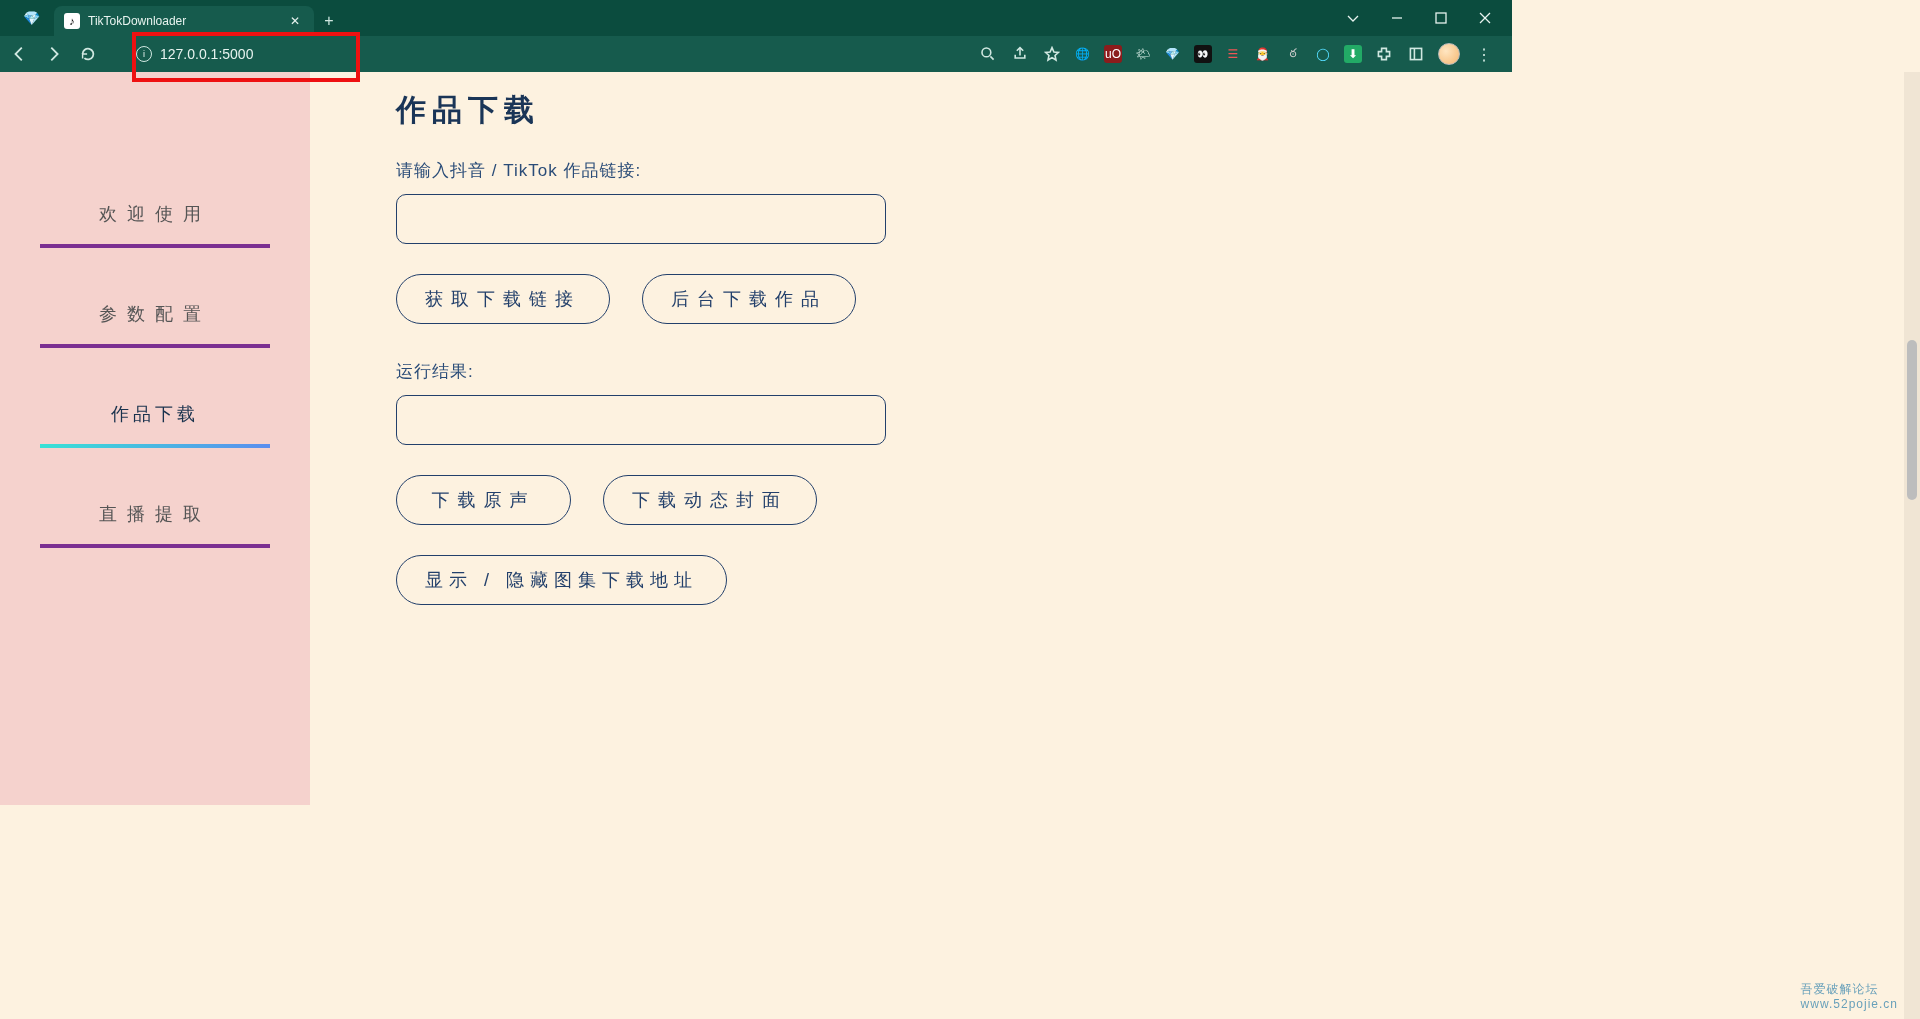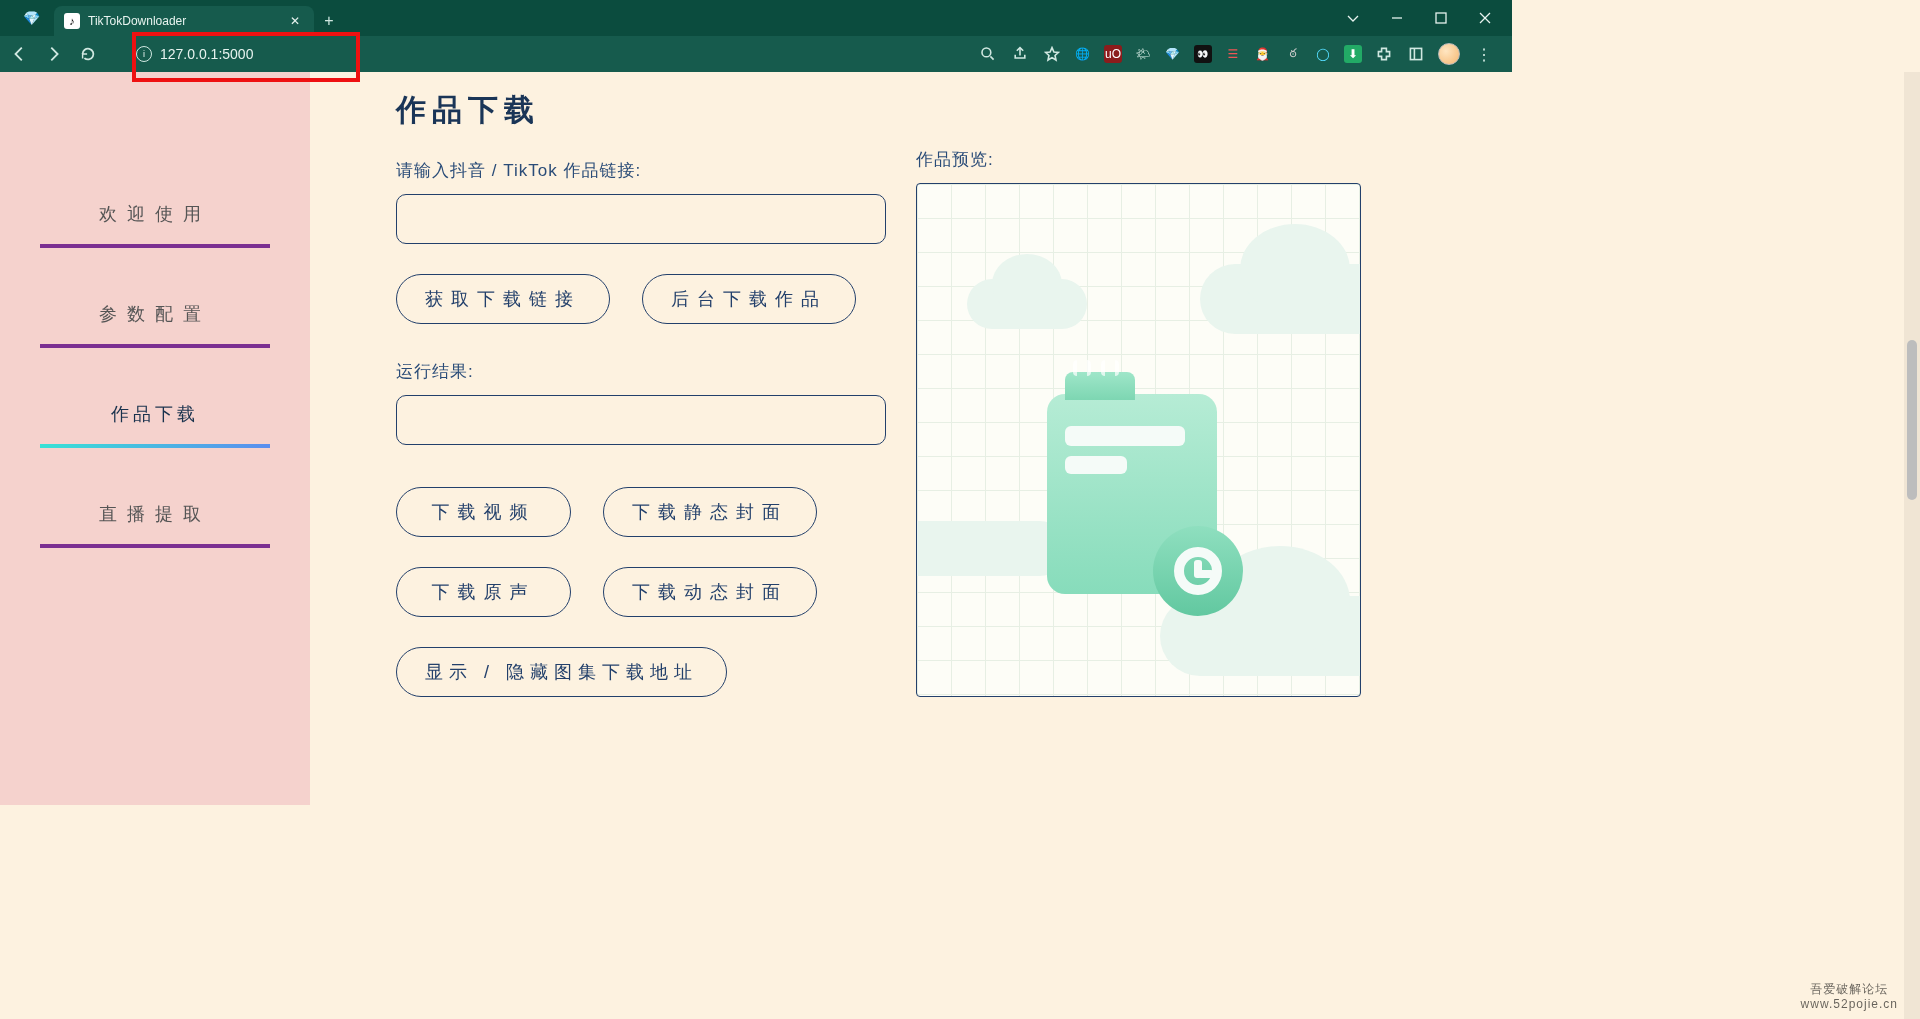--- a/index.html
+++ b/index.html
@@ -181,22 +181,22 @@
   
   .edge-scroll {
     position:fixed; right:0; top:72px; bottom:0; width:16px;
     background: rgba(0,0,0,0.05);
   }
   .edge-thumb { position:absolute; left:3px; width:10px; top:268px; height:160px; background:#bdbdbd; border-radius:5px; }
 
   
   .watermark {
     position:fixed; right:22px; bottom:6px;
-    font-size:12px; color:#000000; opacity:.6; letter-spacing:1px;
-    text-align:center;
+    font-size:12px; color:#0369a1; opacity:.6; letter-spacing:1px;
+    text-align:left;
     line-height:1.3;
   }
 </style>
 </head>
 <body>
 
 <div class="chrome">
   <div class="titlebar">
     <div class="gem-icon">💎</div>
     <div class="tab">
@@ -322,51 +322,29 @@
       <div class="row">
         <button class="pill-btn">获取下载链接</button>
         <button class="pill-btn">后台下载作品</button>
       </div>
 
       <div class="section-gap">
         <div class="label">运行结果:</div>
         <input class="text-input" type="text" style="">
       </div>
 
-      <div class="row" style="margin-top:42px;">
-        <button class="pill-btn" style="min-width:175px">下载视频</button>
-        <button class="pill-btn">下载静态封面</button>
-      </div>
       <div class="row">
         <button class="pill-btn" style="min-width:175px">下载原声</button>
         <button class="pill-btn">下载动态封面</button>
       </div>
       <div class="row">
         <button class="pill-btn" style="letter-spacing:6px;">显示 / 隐藏图集下载地址</button>
       </div>
     </div>
 
-    <div class="col-right">
-      <div style="height:58px"></div>
-      <div class="label">作品预览:</div>
-      <div class="preview">
-        <div class="cloud c1"></div>
-        <div class="cloud c2"></div>
-        <div class="cloud c3"></div>
-        <div class="cloud c4"></div>
-        <div class="card">
-          <div class="card-top"></div>
-          <div class="card-line1"></div>
-          <div class="card-line2"></div>
-          <div class="clock">
-              <div class="clock-inner"></div>
-            </div>
-        </div>
-      </div>
-    </div>
   </main>
 </div>
 
 <div class="edge-scroll">
   <div class="edge-thumb"></div>
 </div>
 
 <div class="watermark">
   <div>吾爱破解论坛</div>
   <div>www.52pojie.cn</div>

